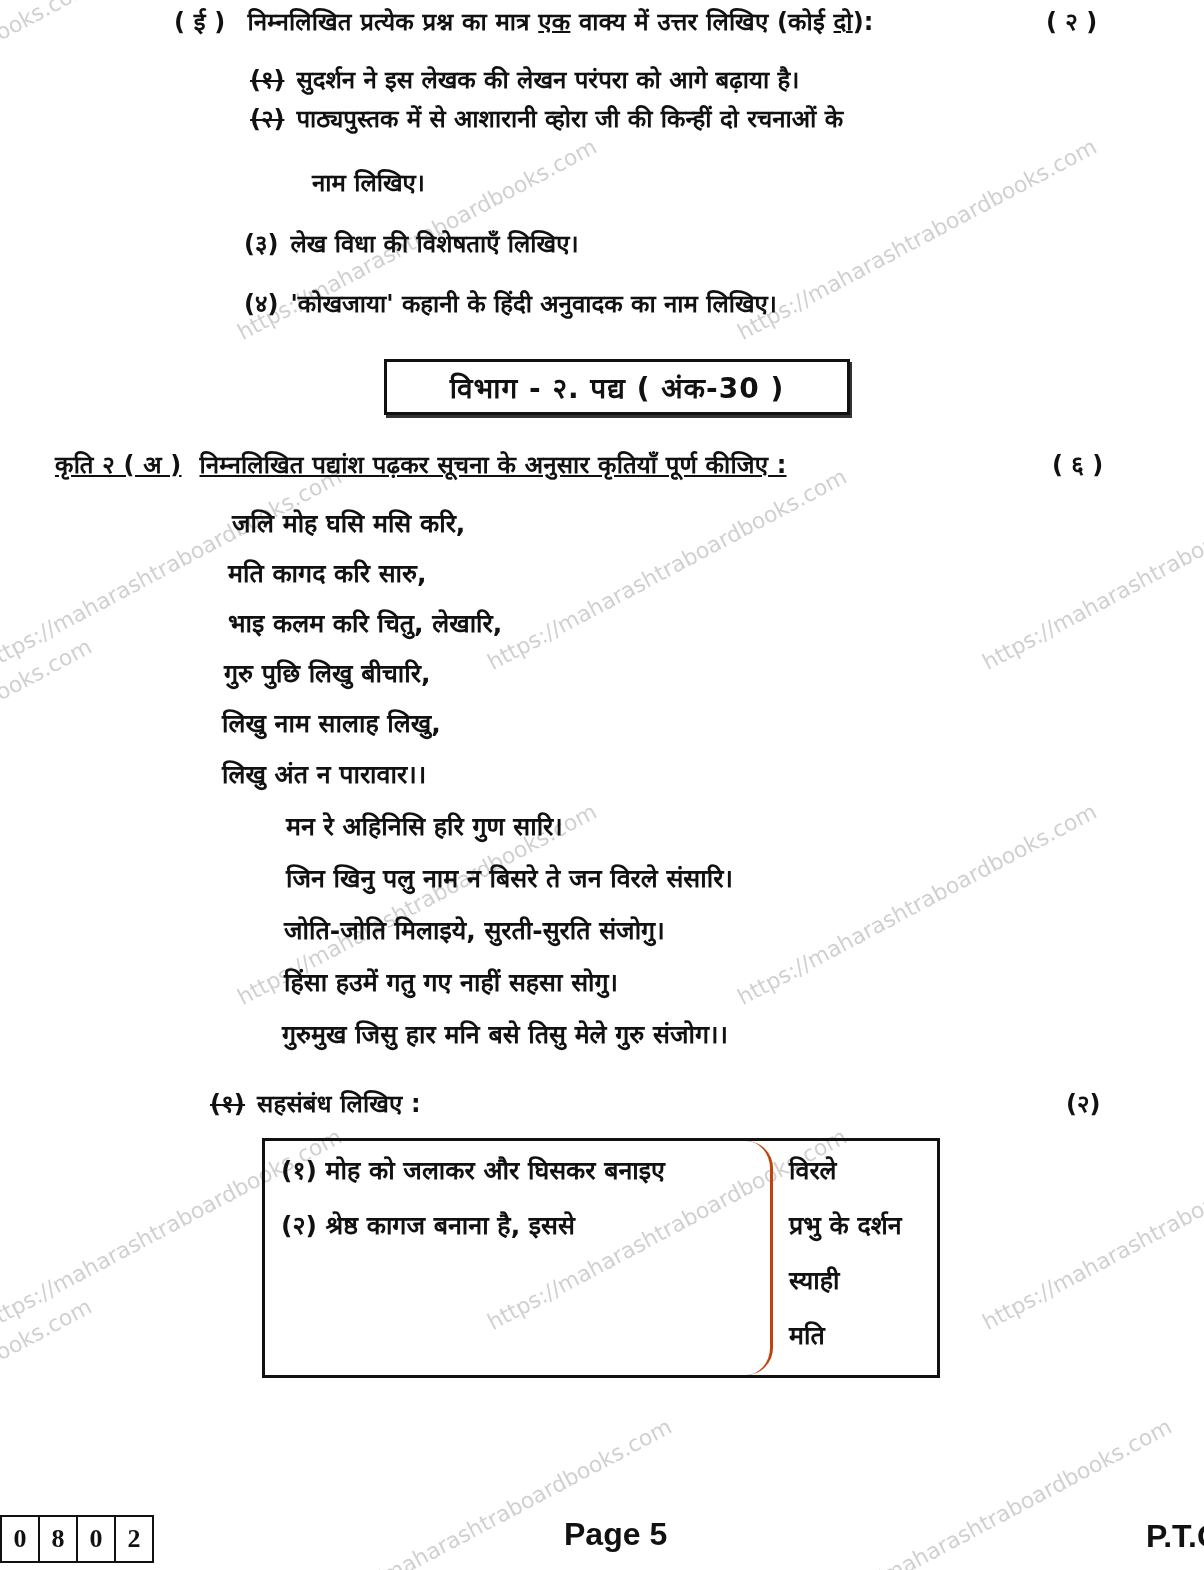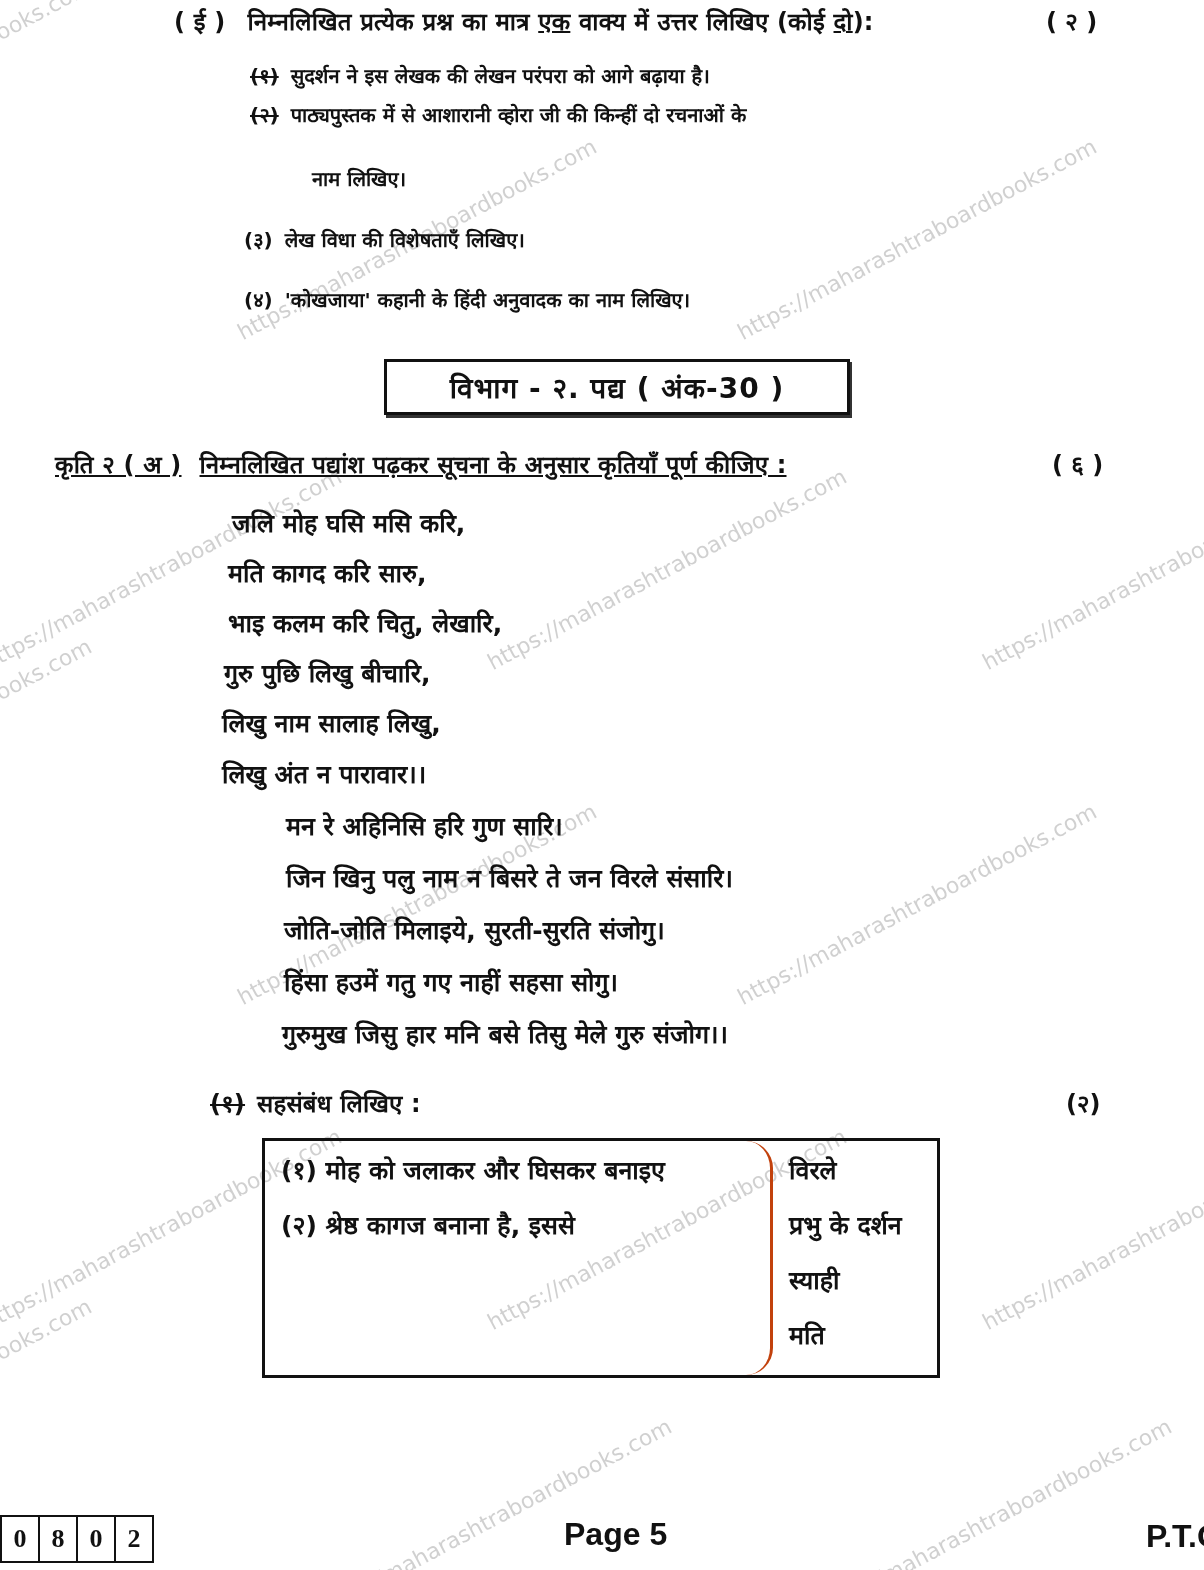--- a/index.html
+++ b/index.html
@@ -3,21 +3,21 @@
 <meta charset="utf-8">
 <style>
   html, body { margin: 0; padding: 0; }
   body {
     width: 1204px; height: 1570px; position: relative; overflow: hidden;
     background: #ffffff; color: #111111;
     font-family: "DejaVu Sans", "Liberation Sans", sans-serif;
   }
   .abs { position: absolute; }
   .q-head { font-weight: bold; font-size: 24px; letter-spacing: 0.2px; white-space: nowrap; }
-  .item { font-size: 20px; font-weight: bold; white-space: nowrap; }
+  .item { font-size: 24px; font-weight: bold; white-space: nowrap; }
   .num { display: inline-block; margin-right: 12px; }
   .num.struck { text-decoration: line-through; text-decoration-thickness: 2px; }
   .marks { font-weight: bold; font-size: 24px; white-space: nowrap; }
   .u { text-decoration: underline; text-decoration-thickness: 2px; }
   .section-box {
     left: 384px; top: 359px; width: 466px; height: 56px;
     border: 3px solid #111; box-shadow: 2px 3px 0 #333;
     display: flex; align-items: center; justify-content: center;
     font-size: 28px; font-weight: bold; letter-spacing: 1px; box-sizing: border-box;
   }

